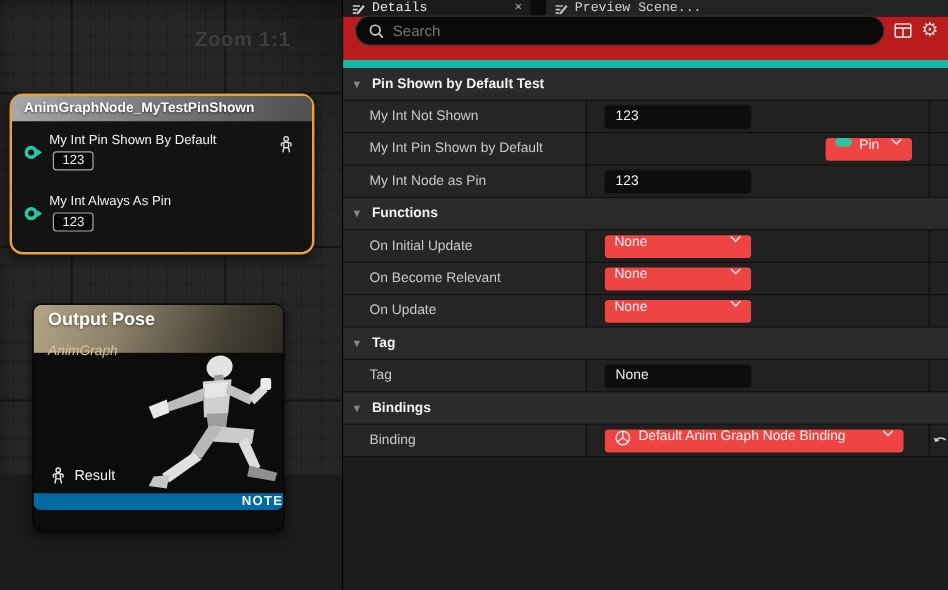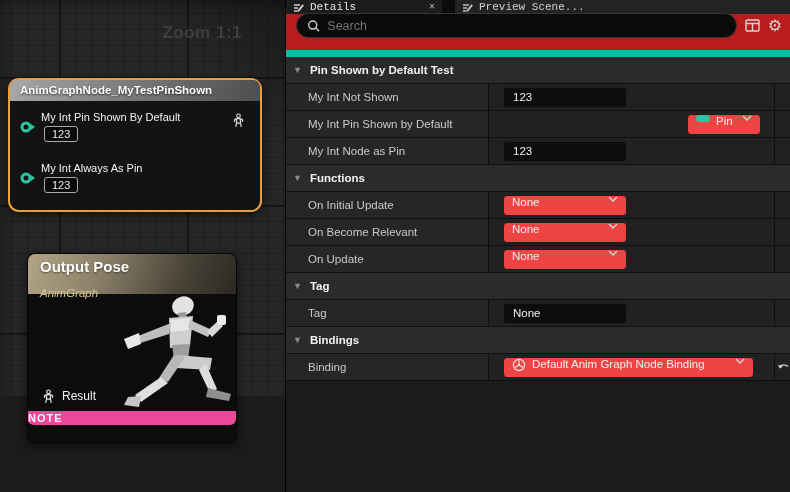--- a/index.html
+++ b/index.html
@@ -53,22 +53,22 @@
            box-shadow:0 3px 8px rgba(0,0,0,0.6); overflow:hidden; }
   .node2-title { height:40px; padding:4px 12px 0 12px;
                  background:linear-gradient(110deg,#b3a585 0%,#8b8069 35%,#464135 75%,#2c2923 100%); }
   .node2-title-main { color:#ffffff; font-size:15px; font-weight:bold;
                       text-shadow:0 1px 2px rgba(0,0,0,0.5); }
   .node2-title-sub { color:#d8c695; font-size:11.5px; font-style:italic; margin-top:12px; }
   .node2-body { position:relative; height:133px; }
   .mannequin { position:absolute; right:0px; top:-2px; }
   .result-pin { position:absolute; left:13px; top:95px; display:flex; gap:6px; }
   .result-label { color:#f2f2f2; font-size:12px; }
-  .note-bar { position:absolute; left:0; right:0; bottom:2px; height:14px; background:#ec4899;
-              color:#eef5ff; font-size:11px; font-weight:bold; text-align:left;
+  .note-bar { position:absolute; left:0; right:0; bottom:2px; height:14px; background:#0369a1;
+              color:#eef5ff; font-size:11px; font-weight:bold; text-align:right;
               line-height:14px; letter-spacing:1px; border-radius:0 0 6px 6px; }
 
   
   .details { flex:1; display:flex; flex-direction:column; background:#1b1b1b;
              border-left:1px solid #000; }
   .tabstrip { height:14px; background:#0b0b0b; display:flex; align-items:stretch; flex:0 0 14px; }
   .tab { display:flex; align-items:flex-end; gap:5px; padding:0 7px 1px 7px; font-size:11px;font-family:Liberation Mono, monospace; }
   .tab.active { background:#1c1c1c; width:156px; color:#e4e4e4; }
   .tab.inactive { background:#232323; flex:1; color:#d2d2d2; margin-left:13px; }
   .tab-close { margin-left:auto; color:#b5b5b5; font-size:10px; line-height:12px; }

